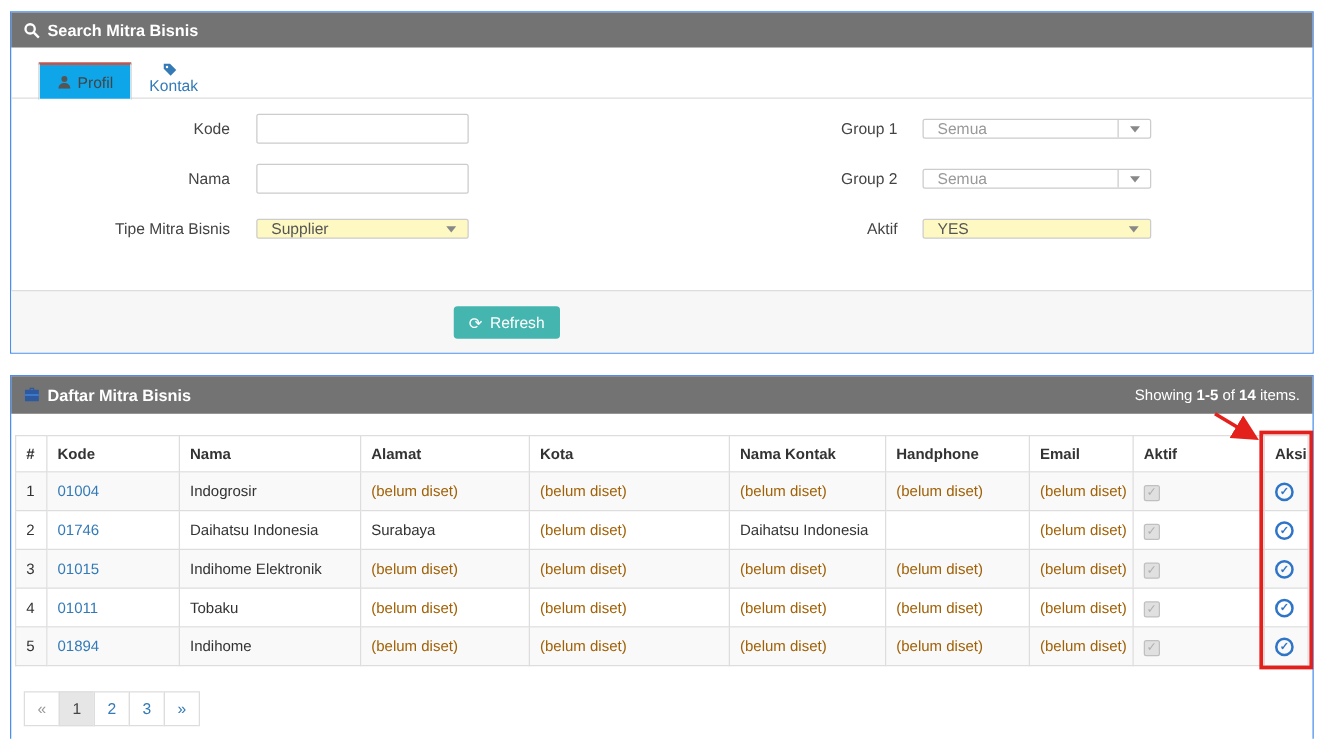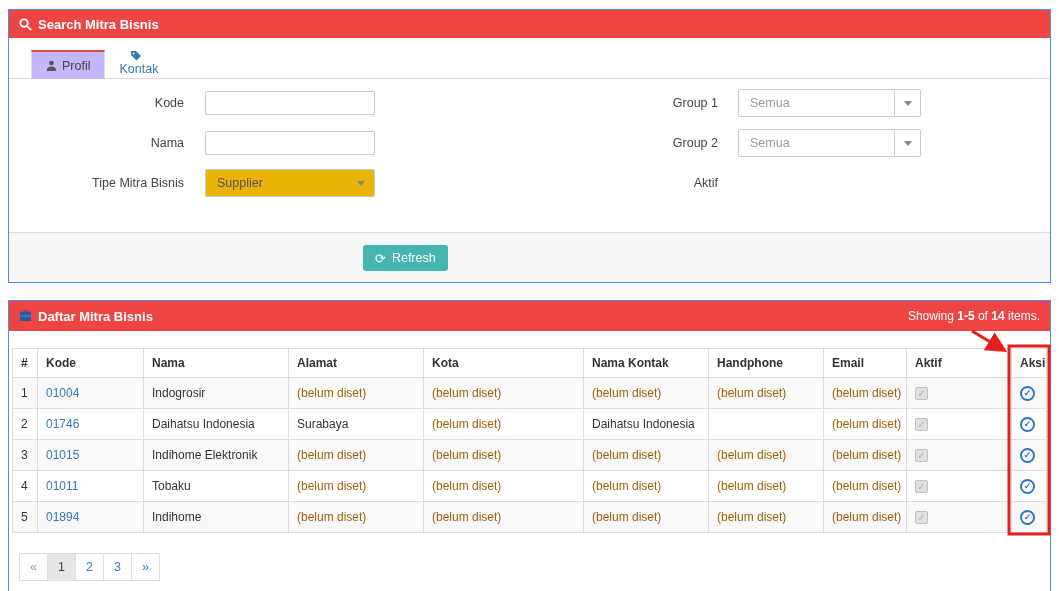--- a/index.html
+++ b/index.html
@@ -6,58 +6,58 @@
   html,body { background:#fff; }
   body {
     width:1059px; height:591px; position:relative; overflow:hidden;
     font-family:"Liberation Sans", sans-serif; color:#333; font-size:12px;
   }
   .panel {
     position:absolute; left:8px; width:1043px; background:#fff;
     border:1px solid #4a8ff0;
   }
   .panel-heading {
-    background:#ef4444; color:#fff; height:28px; display:flex;
+    background:#737373; color:#fff; height:28px; display:flex;
     align-items:center; padding:0 10px; font-size:13px; font-weight:bold;
   }
   .panel-heading .ic { display:inline-flex; margin-right:6px; }
   .heading-right { margin-left:auto; font-weight:normal; font-size:12px; }
   .heading-right b { font-weight:bold; }
 
   
   #panel-search { top:9px; height:274px; }
   .tabs-row { padding:11px 0 0 22px; border-bottom:1px solid #ddd; display:flex; height:41px; }
   .tab {
     height:30px; display:flex; align-items:center; padding:0 14px; font-size:12.5px;
     cursor:pointer; position:relative; top:1px;
   }
   .tab.active {
-    background:#c4b5fd; border:1px solid #ddd; border-top:2px solid #dd4b39;
+    background:#0ea5e9; border:1px solid #ddd; border-top:2px solid #dd4b39;
     border-bottom:1px solid #fff; color:#444;
   }
   .tab.inactive { color:#337ab7;flex-direction:column; }
   .tab .ic { margin-right:5px; display:inline-flex; }
 
   .form-area { position:relative; height:153px; }
   .fcol { position:absolute; top:12px; }
   .fcol-left { left:10px; }
   .fcol-right { left:568px; }
   .frow { display:flex; align-items:center; margin-bottom:16px; height:24px; }
   .flabel { width:165px; text-align:right; margin-right:21px; color:#444; font-size:12.5px; }
   .fcol-right .flabel { width:141px; margin-right:20px; }
   input.ctl {
     width:170px; height:24px; border:1px solid #ccc; border-radius:2px;
     padding:0 8px; font:12.5px "Liberation Sans", sans-serif; color:#555; outline:none;
   }
   .sel {
-    width:170px; height:28px; border:1px solid #ccc; border-radius:2px;
+    width:170px; height:16px; border:1px solid #ccc; border-radius:2px;
     display:flex; align-items:center; cursor:pointer; position:relative;gap:12px;
   }
   .sel .val { padding-left:11px; font-size:12.5px; }
-  .sel-grey { background:#eab308; }
+  .sel-grey { background:#fef9c3; }
   .sel-grey .val { color:#555; }
   .sel-white { background:#fff; width:183px; }
   .sel-white .val { color:#999; }
   .caret-box {
     margin-left:auto; width:26px; height:100%; display:flex; align-items:center;
     justify-content:center;
   }
   .sel-white .caret-box { border-left:1px solid #ccc; }
   .caret {
     width:0; height:0; border-left:4px solid transparent; border-right:4px solid transparent;
@@ -180,20 +180,26 @@
         <label class="flabel">Group 2</label>
         <div class="sel sel-white">
           <span class="val">Semua</span>
           <span class="caret-box">
               <span class="caret"></span>
             </span>
         </div>
       </div>
       <div class="frow">
         <label class="flabel">Aktif</label>
+        <div class="sel sel-grey" style="width:183px;">
+          <span class="val">YES</span>
+          <span class="caret-box">
+              <span class="caret"></span>
+            </span>
+        </div>
       </div>
     </div>
   </div>
 
   <div class="panel-footer">
     <button class="btn-refresh">
       <span class="ic">⟳</span>
       <span>Refresh</span>
     </button>
   </div>

